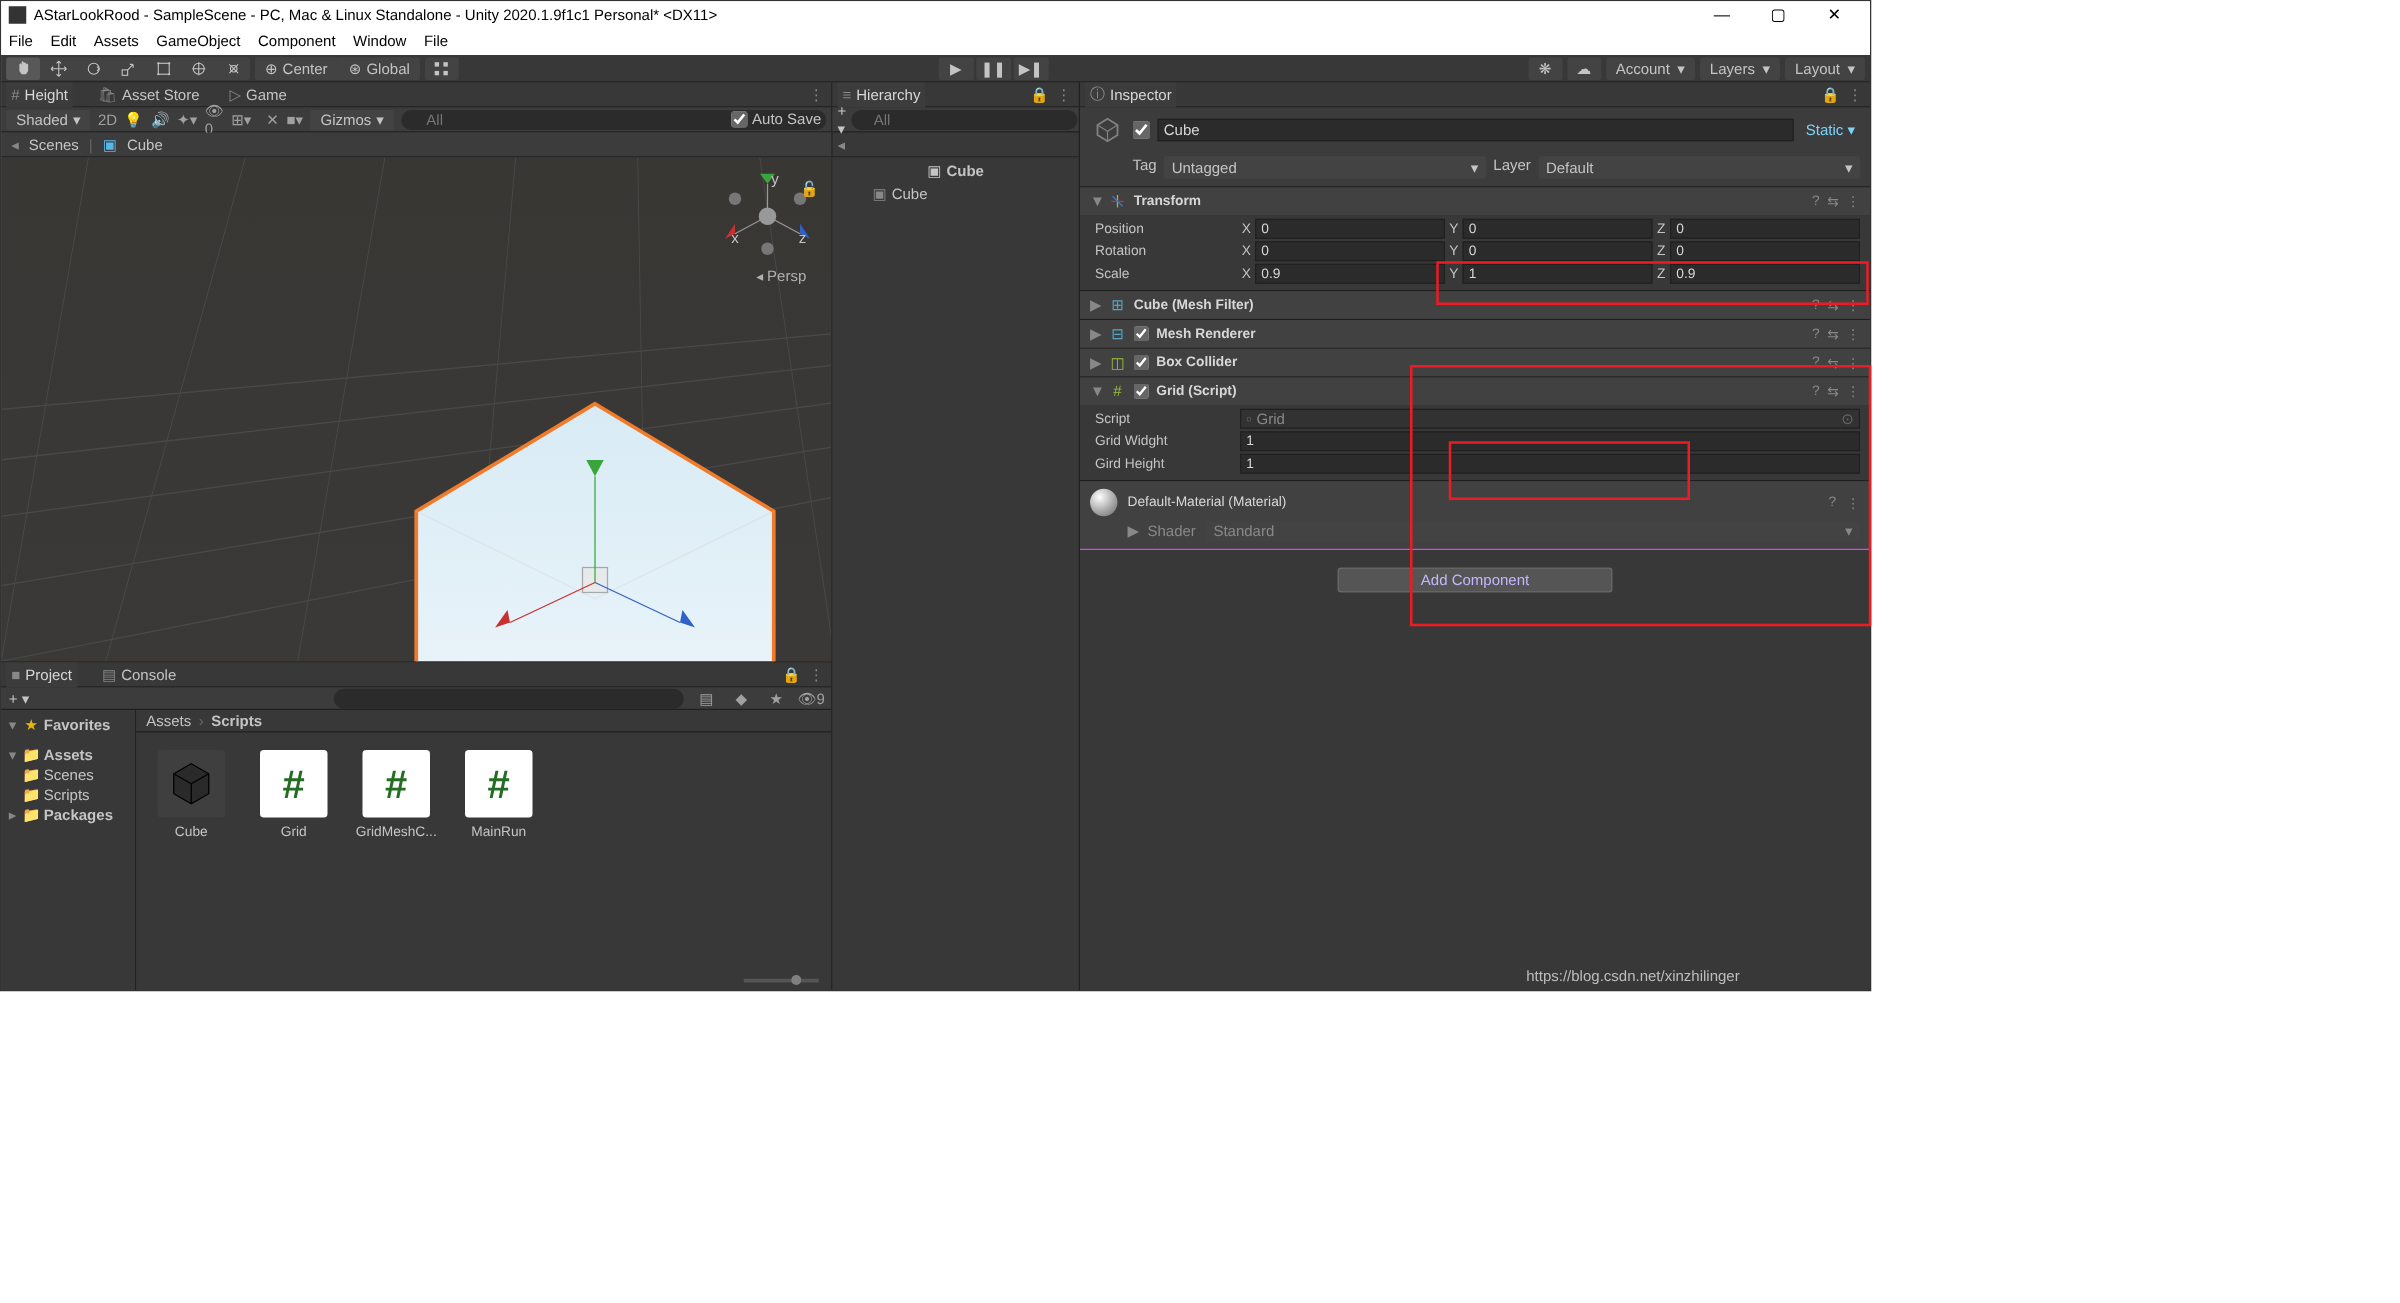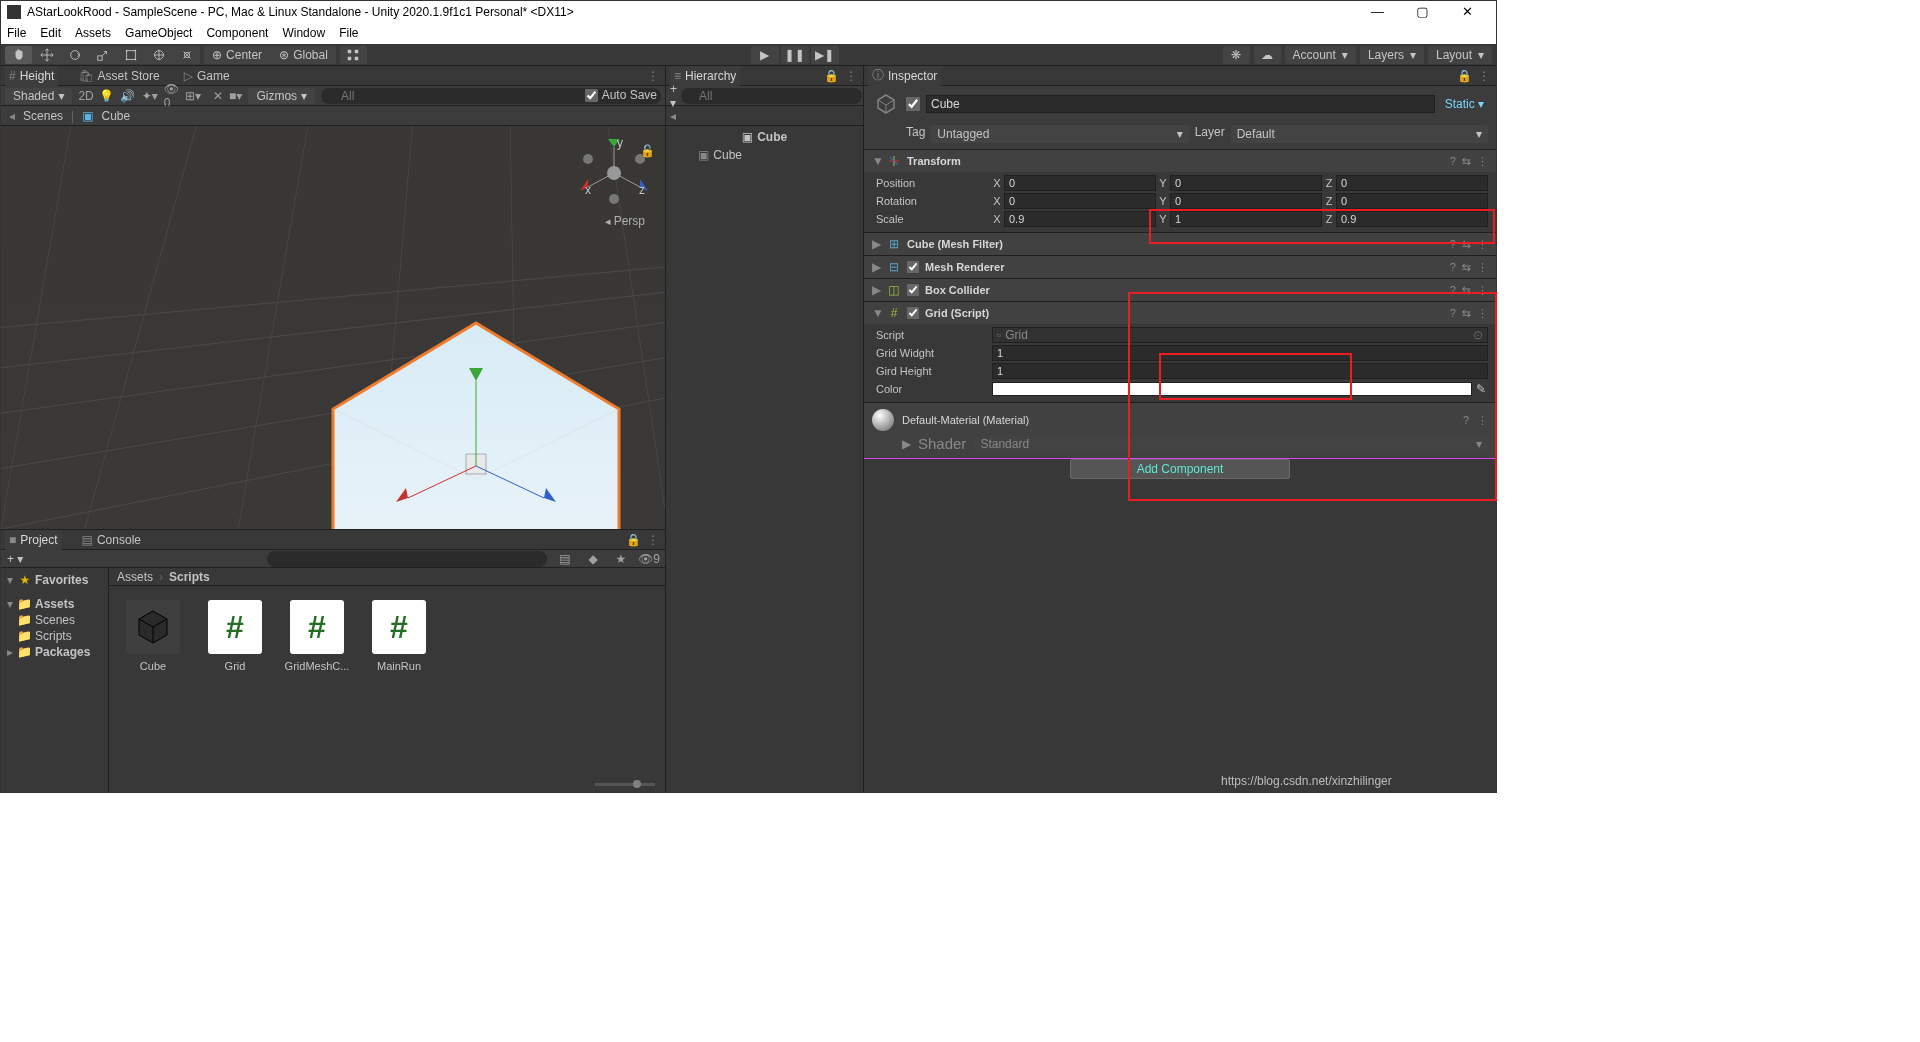--- a/index.html
+++ b/index.html
@@ -91,23 +91,23 @@
 .num-input{flex:1;background:#2b2b2b;border:1px solid #202020;color:#d7d7d7;padding:1px 4px;height:16px;min-width:0;font-size:11px}
 .prop-input-full{flex:1;background:#2b2b2b;border:1px solid #202020;color:#d7d7d7;padding:1px 4px;height:16px;font-size:11px}
 .script-field{flex:1;background:#323232;border:1px solid #202020;color:#888;padding:1px 4px;height:16px;font-size:11px;display:flex;align-items:center;gap:4px}
 .color-swatch{flex:1;height:14px;background:#fff;border:1px solid #202020}
 .eyedrop{width:14px;height:14px;color:#c4c4c4;display:flex;align-items:center;justify-content:center}
 .material{padding:6px 8px;background:#414141;border-bottom:1px solid #d946ef}
 .mat-header{display:flex;align-items:center;gap:8px}
 .mat-sphere{width:22px;height:22px;border-radius:50%;background:radial-gradient(circle at 35% 30%,#fff,#a0a0a0 60%,#666)}
 .mat-title{flex:1;color:#d7d7d7;font-size:11px}
 .mat-shader-row{display:flex;align-items:center;gap:8px;padding:4px 0 0 30px}
-.shader-label{color:#888;font-size:15px}
+.shader-label{color:#888;font-size:12px}
 .shader-dd{flex:1;background:#434343;color:#888;padding:1px 6px;height:16px;display:flex;align-items:center;border-radius:2px;font-size:11px}
-.add-comp-btn{margin:0 auto;width:220px;height:20px;background:#555;color:#5eead4;display:flex;align-items:center;justify-content:center;border-radius:3px;box-shadow:inset 0 0 0 1px #6a6a6a}
+.add-comp-btn{margin:14px auto;width:220px;height:20px;background:#555;color:#c4b5fd;display:flex;align-items:center;justify-content:center;border-radius:3px;box-shadow:inset 0 0 0 1px #6a6a6a}
 .red-box{position:absolute;border:2px solid #ec1c24;pointer-events:none;z-index:100}
 .watermark{position:absolute;bottom:4px;left:1220px;color:#bdbdbd;font-size:12px}
 input[type=checkbox]{accent-color:#666}
 svg{display:block}
 .panel-tab-right{margin-left:auto;display:flex;align-items:center;gap:6px;padding-right:6px;color:#888}
 </style>
 </head>
 <body>
 
 <div class="window">
@@ -576,25 +576,20 @@
                   </div>
               </div>
               <div class="prop-row">
                 <span class="prop-label">Grid Widght</span>
                 <input class="prop-input-full" value="1" style="">
               </div>
               <div class="prop-row">
                 <span class="prop-label">Gird Height</span>
                 <input class="prop-input-full" value="1" style="">
               </div>
-              <div class="prop-row">
-                <span class="prop-label">Color</span>
-                <div class="color-swatch"></div>
-                <div class="eyedrop">✎</div>
-              </div>
             </div>
           </div>
 
           <div class="material">
             <div class="mat-header">
               <div class="mat-sphere"></div>
               <span class="mat-title">Default-Material (Material)</span>
               <span class="comp-help">?</span>
               <span class="comp-help">⋮</span>
             </div>

